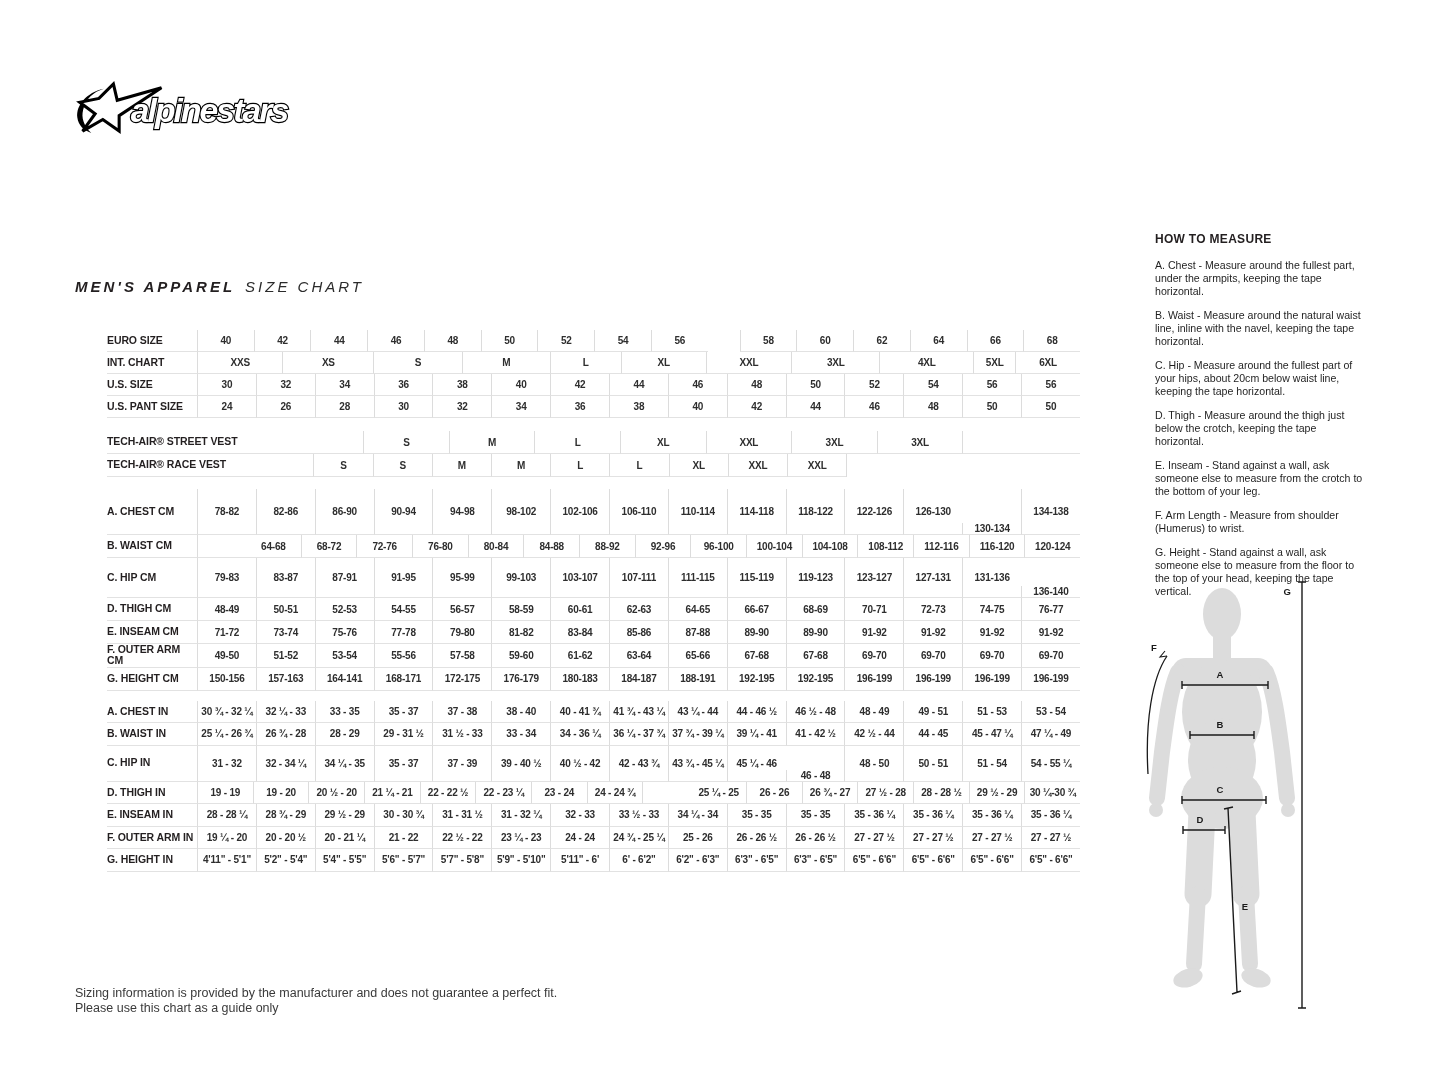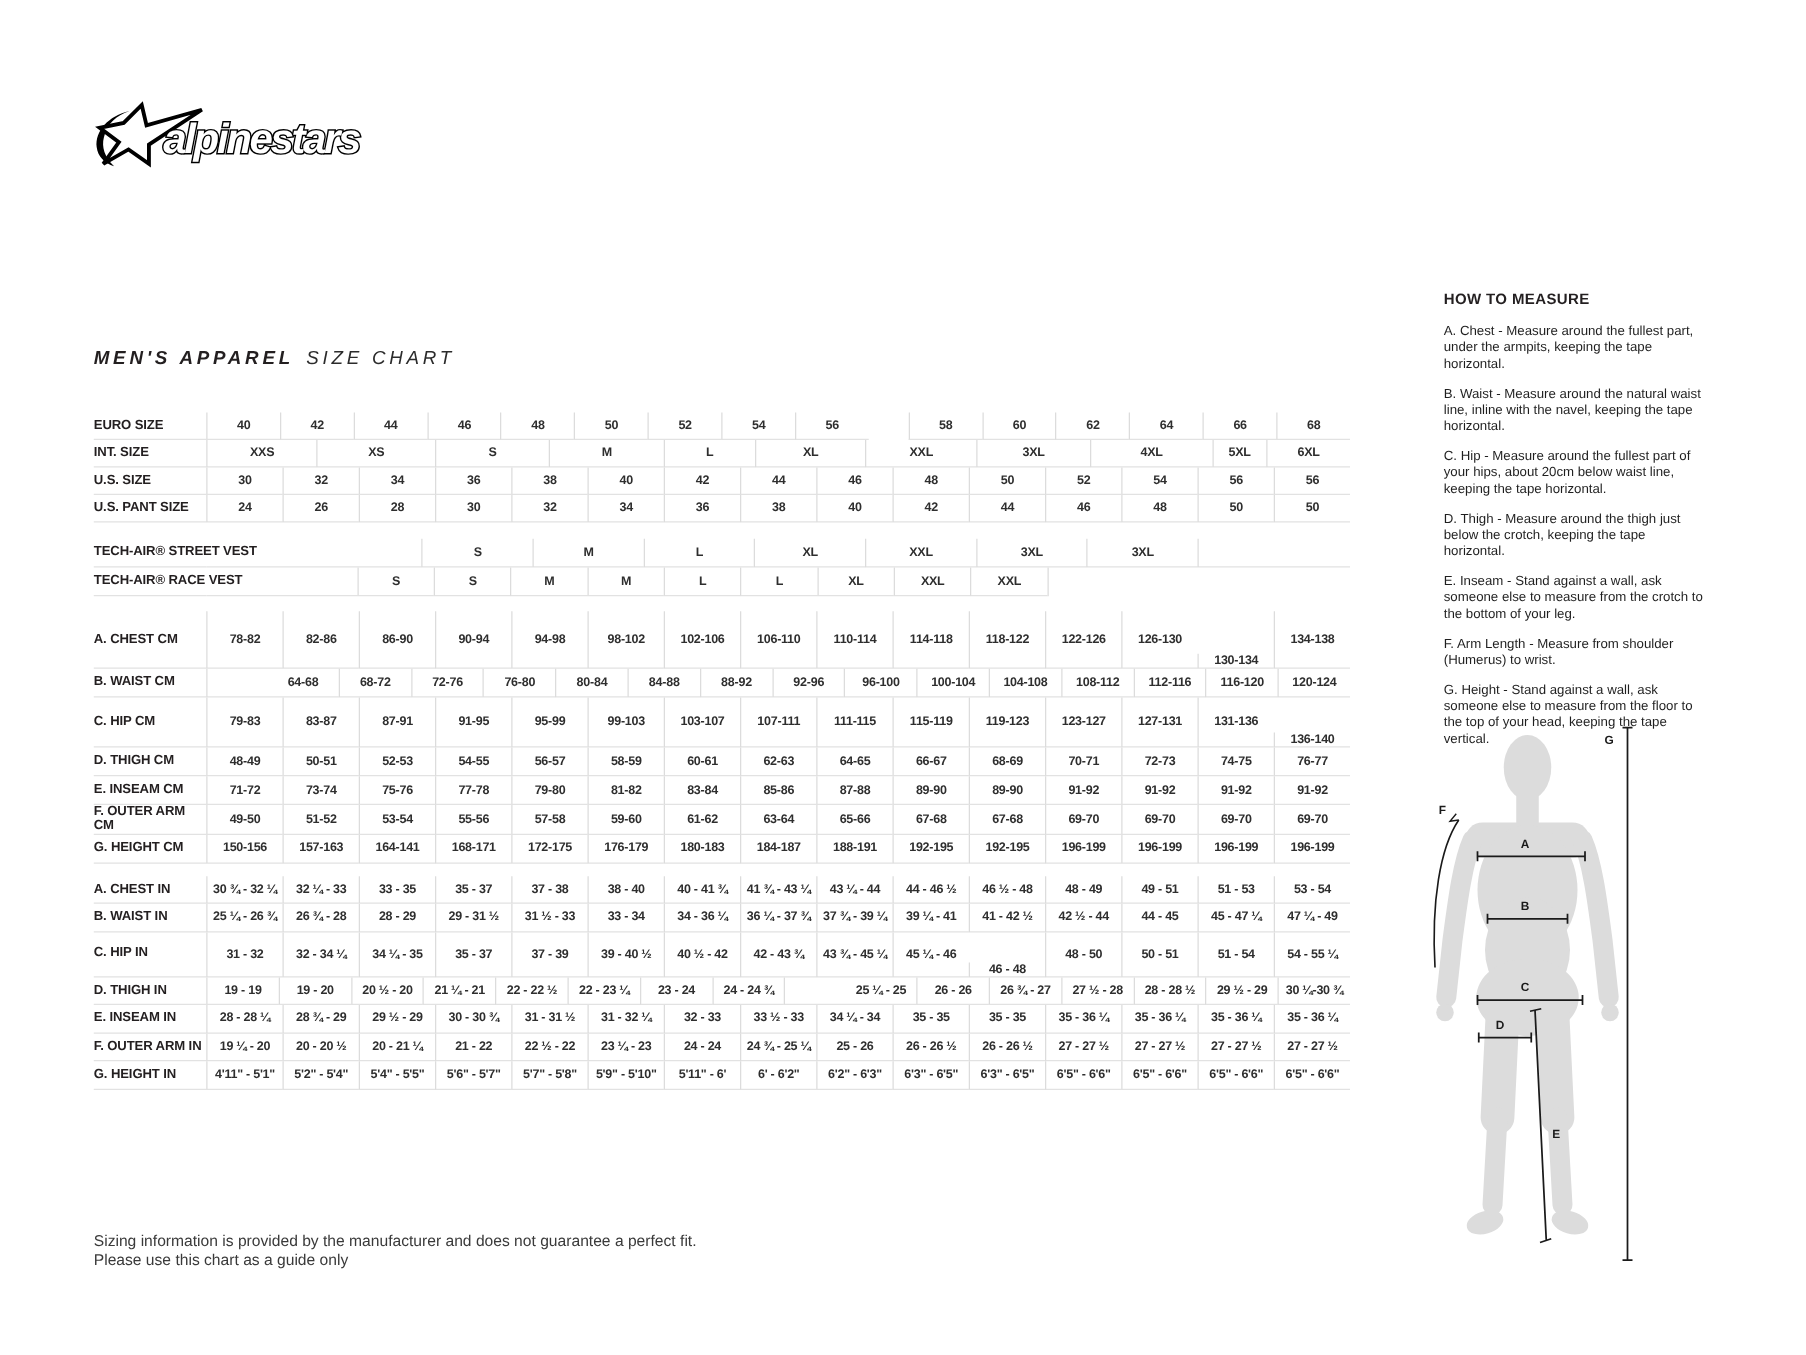--- a/index.html
+++ b/index.html
@@ -17,21 +17,21 @@
   
   .size-table{position:absolute;left:75px;top:330px;width:1005px;}
   .tblock{width:100%;}
   .tblock + .tblock{margin-top:0;}
   #blk-vest{margin-top:13px;}
   #blk-cm{margin-top:12px;}
   #blk-in{margin-top:10px;}
   .trow{display:flex;align-items:stretch;}
   .tlabel{flex:0 0 90px;width:90px;display:flex;align-items:center;
           font-weight:bold;font-size:10.5px;line-height:1.08;letter-spacing:-0.1px;
-          border-bottom:1px solid #e2e2e2;}
+          border-bottom:1px solid #e2e2e2;margin-left:32px;}
   .tlabel.nowrap{white-space:nowrap;overflow:visible;}
   .tcells{flex:1 1 0;display:flex;min-width:0;}
   .tcell{display:flex;align-items:center;justify-content:center;
          font-weight:bold;font-size:10px;letter-spacing:-0.2px;color:#2e2e2e;
          border-bottom:1px solid #e2e2e2;min-width:0;white-space:nowrap;}
   .tcell.val{border-left:1px solid #dcdcdc;}
   .tcell.blank{border-left:none;}
   .tcell.val + .tcell.blank{border-left:1px solid #dcdcdc;}
   .tcell.noline{border-bottom:none;}
   #blk-conv .trow{min-height:22px;}
@@ -83,21 +83,21 @@
             <div class="tcell val" style="flex: 1 1 0px;">56</div>
             <div class="tcell val" style="flex: 1 1 0px; margin-left: 32px;">58</div>
             <div class="tcell val" style="flex: 1 1 0px;">60</div>
             <div class="tcell val" style="flex: 1 1 0px;">62</div>
             <div class="tcell val" style="flex: 1 1 0px;">64</div>
             <div class="tcell val" style="flex: 1 1 0px;">66</div>
             <div class="tcell val" style="flex: 1 1 0px;">68</div>
           </div>
         </div>
         <div class="trow">
-          <div class="tlabel">INT. SIZE</div>
+          <div class="tlabel">INT. CHART</div>
           <div class="tcells">
             <div class="tcell val" style="flex: 1.45 1 0px;">XXS</div>
             <div class="tcell val" style="flex: 1.55 1 0px;">XS</div>
             <div class="tcell val" style="flex: 1.5 1 0px;">S</div>
             <div class="tcell val" style="flex: 1.5 1 0px;">M</div>
             <div class="tcell val" style="flex: 1.2 1 0px;">L</div>
             <div class="tcell val" style="flex: 1.45 1 0px;">XL</div>
             <div class="tcell val" style="flex: 1.45 1 0px;">XXL</div>
             <div class="tcell val" style="flex: 1.5 1 0px;">3XL</div>
             <div class="tcell val" style="flex: 1.6 1 0px;">4XL</div>

